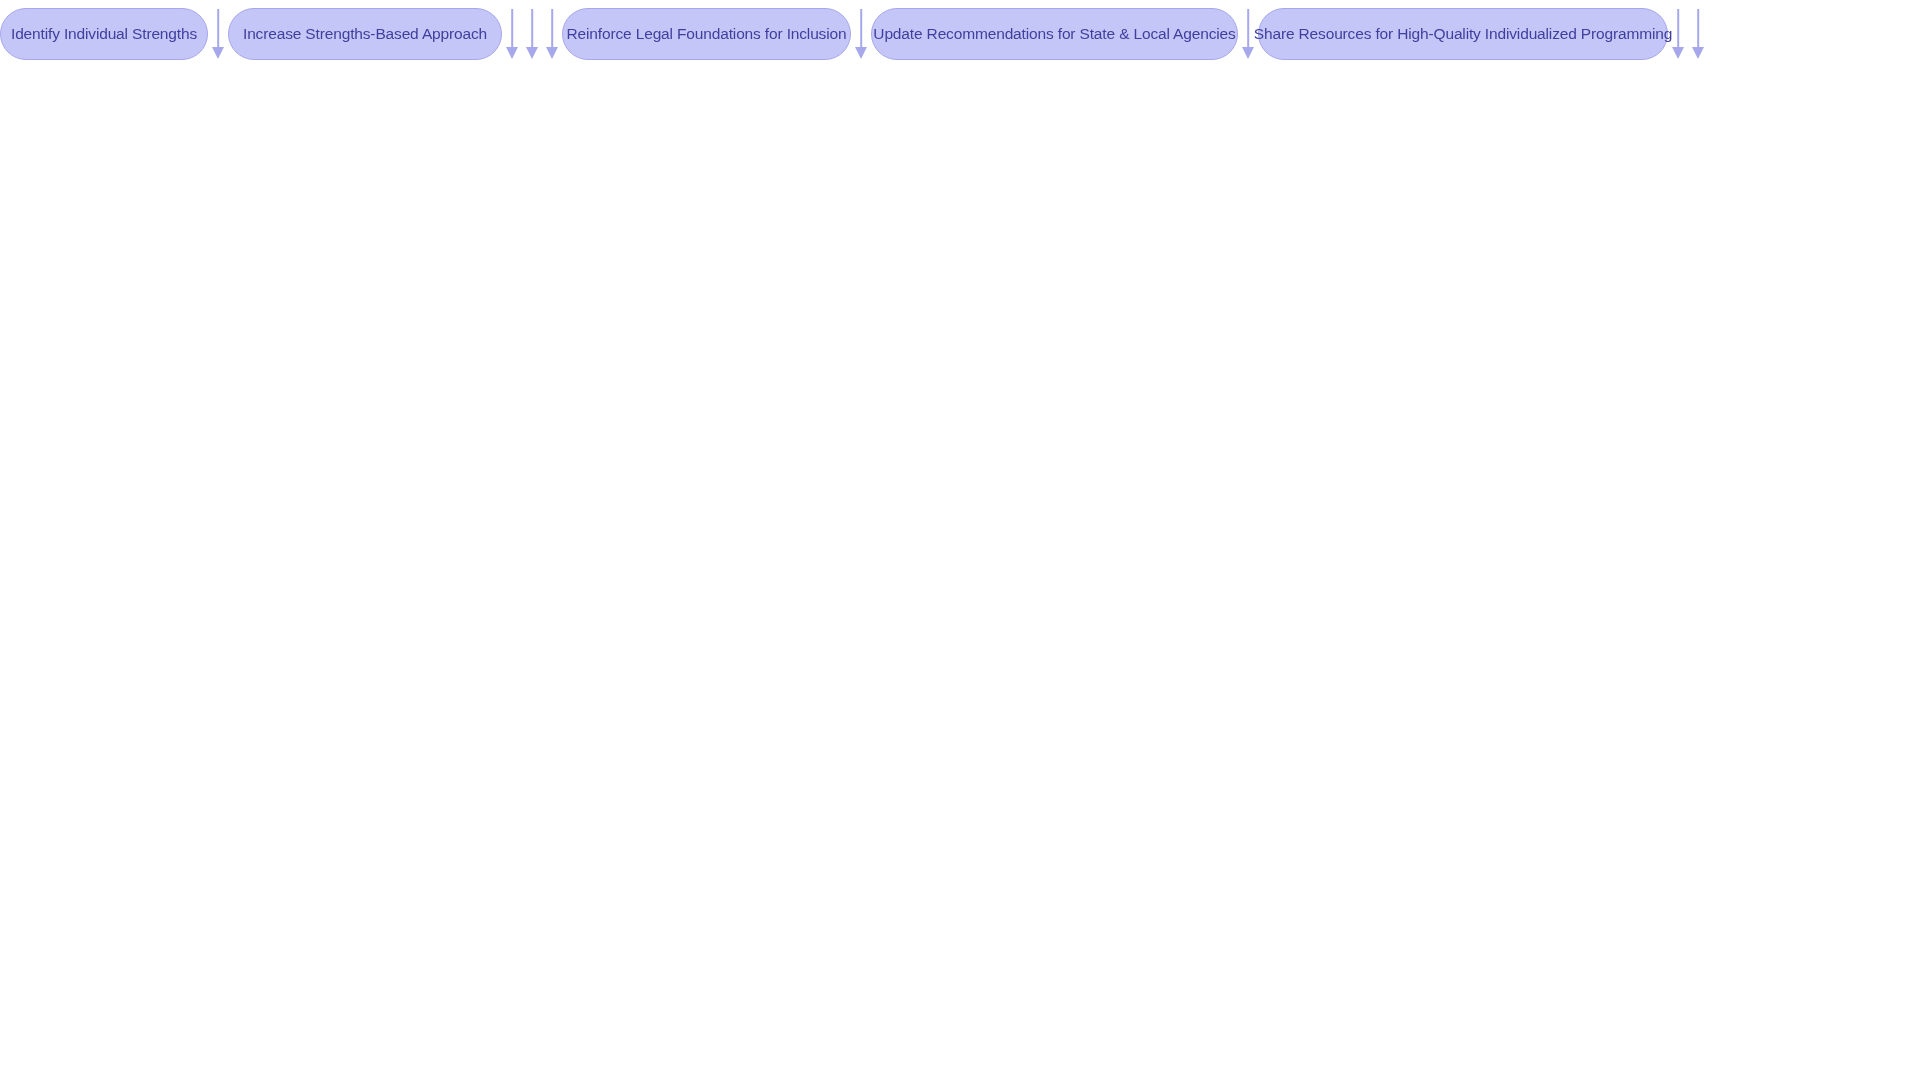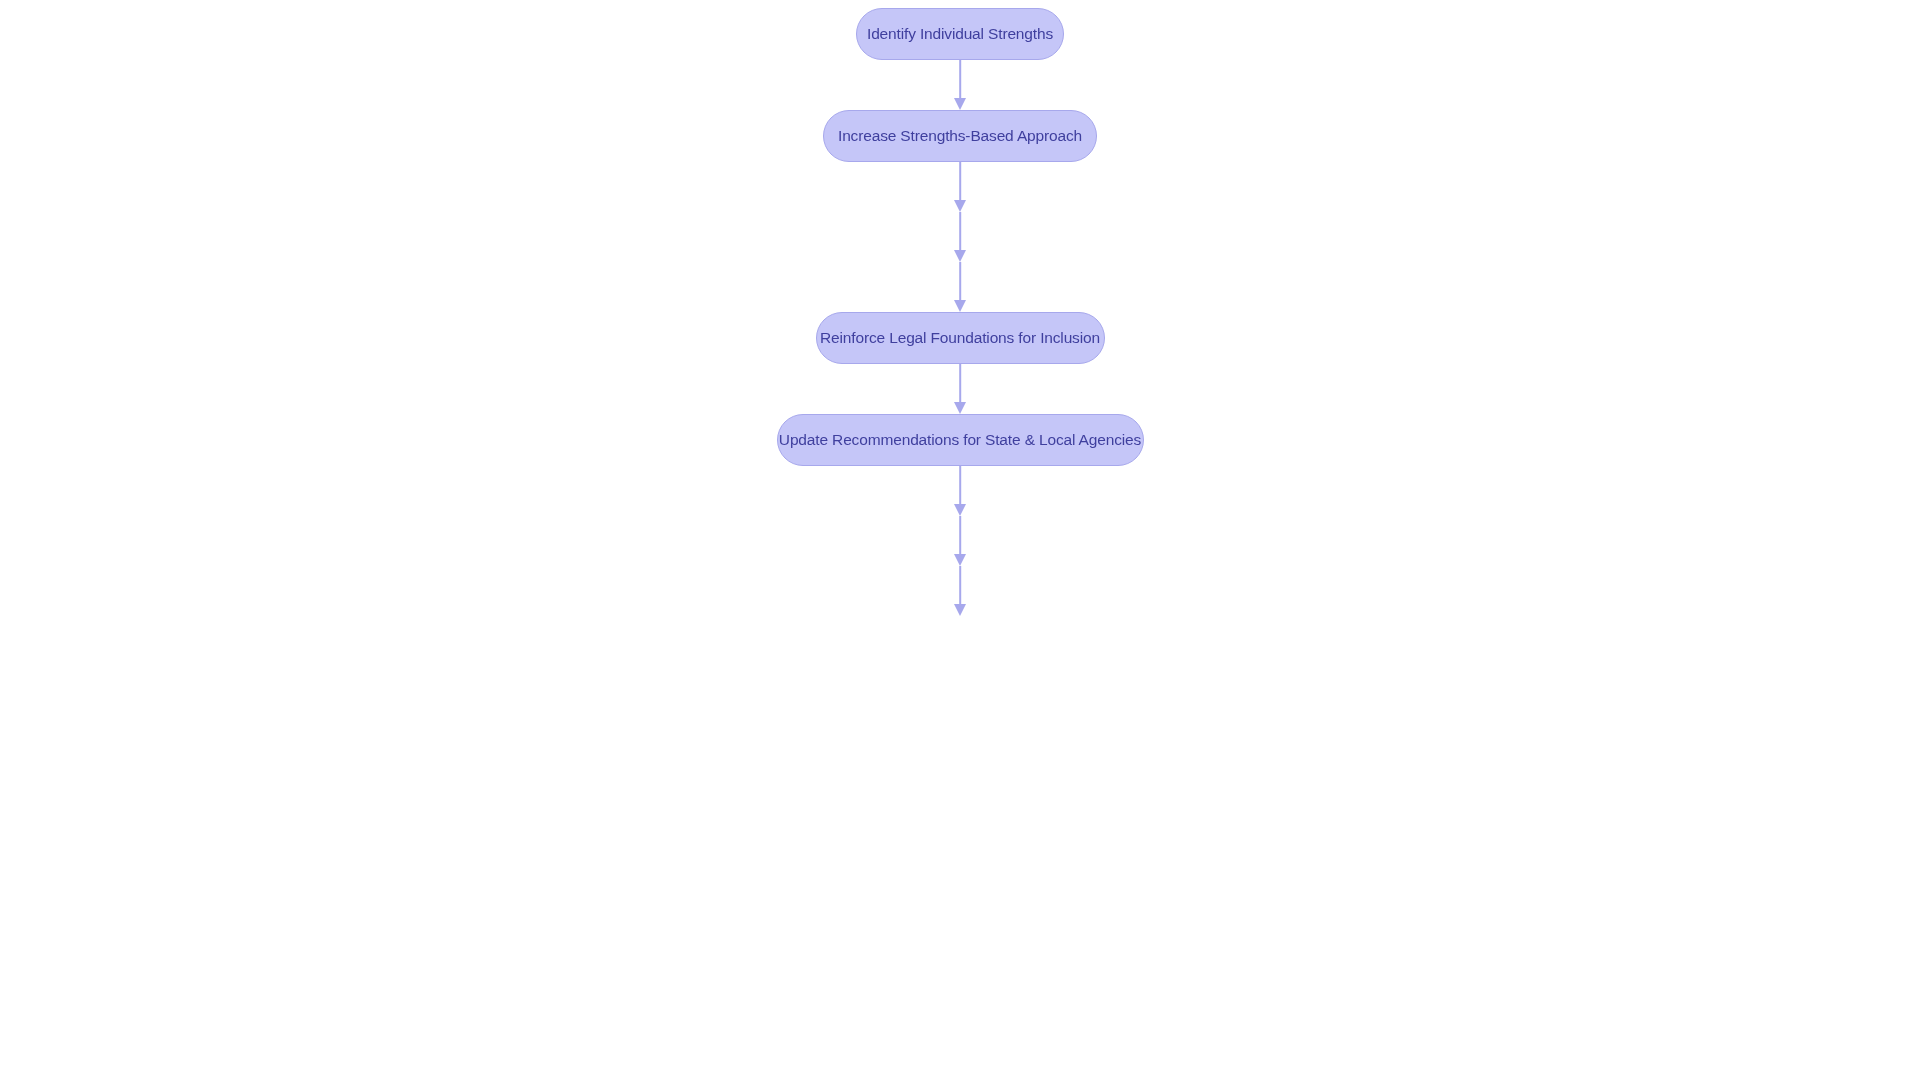--- a/index.html
+++ b/index.html
@@ -22,21 +22,21 @@
     background: #ffffff;
   }
 
   
   .chain {
     position: absolute;
     left: 0;
     top: 8px;
     width: 1920px;
     display: flex;
-    flex-direction: column;
+    flex-direction: row;
     align-items: center;
   }
 
   
   .node {
     box-sizing: border-box;
     height: 52px;
     background: #c5c6f8;
     border: 1px solid #a7a8ec;
     border-radius: 26px;
@@ -121,20 +121,23 @@
         <div class="shaft"></div>
         <div class="head"></div>
       </div>
       <div class="node" style="width: 367px;">
         <span class="node-label">Update Recommendations for State &amp; Local Agencies</span>
       </div>
       <div class="connector">
         <div class="shaft"></div>
         <div class="head"></div>
       </div>
+      <div class="node" style="width: 410px;">
+        <span class="node-label">Share Resources for High-Quality Individualized Programming</span>
+      </div>
       <div class="connector">
         <div class="shaft"></div>
         <div class="head"></div>
       </div>
       <div class="connector">
         <div class="shaft"></div>
         <div class="head"></div>
       </div>
     </div>
 </div>

